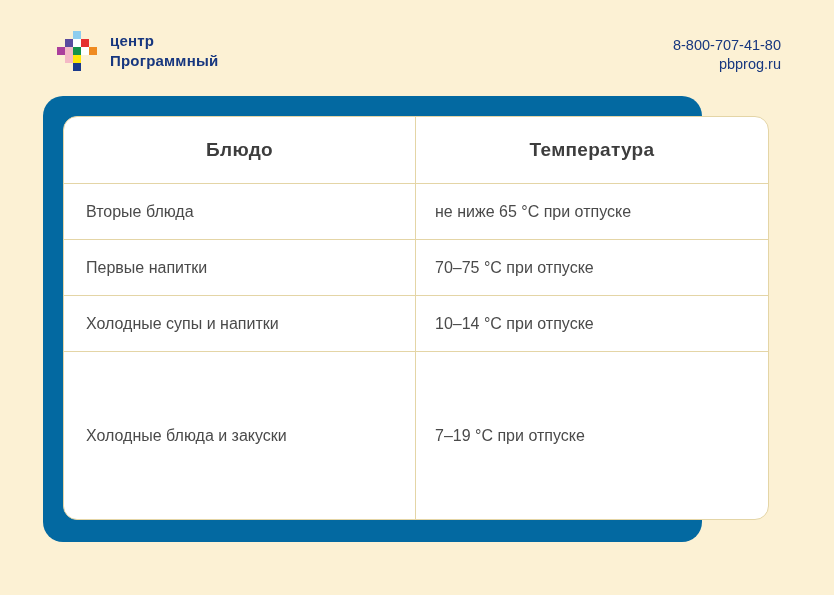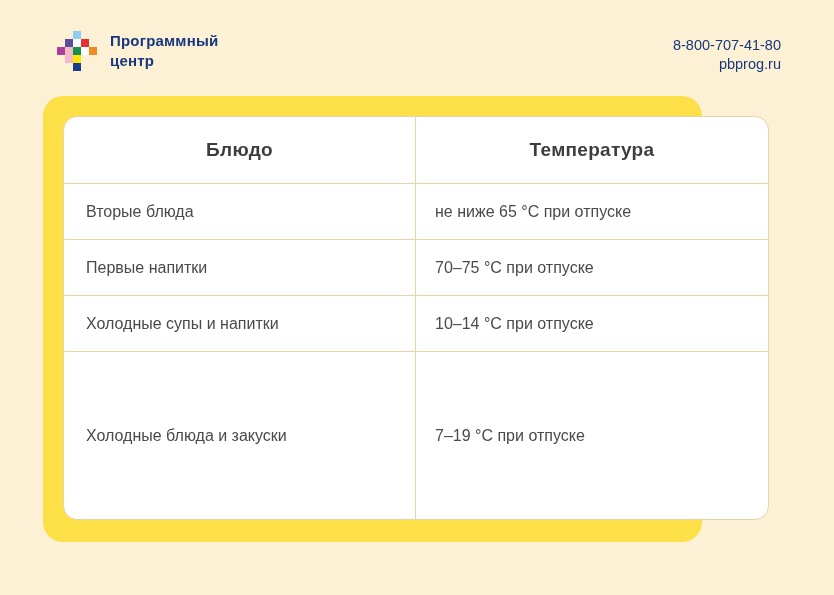--- a/index.html
+++ b/index.html
@@ -24,21 +24,21 @@
   .brand-name{
     color:#17377F;font-weight:bold;font-size:15px;line-height:20px;
     letter-spacing:.2px;margin-top:3px;
   }
   .contact{
     text-align:right;color:#17377F;font-weight:normal;
     font-size:14.5px;line-height:19px;margin-top:8px;
   }
   .card{
     position:absolute;left:43px;top:96px;width:659px;height:446px;
-    background:#fde047;border-radius:20px;
+    background:#0369a1;border-radius:20px;
   }
   .table{
     position:absolute;left:20px;top:20px;width:706px;height:404px;
     box-sizing:border-box;
     border:1px solid #E4D5A6;border-radius:14px;overflow:hidden;
     display:flex;flex-direction:column;background:#FFFFFF;
   }
   .row{
     display:flex;height:56px;box-sizing:border-box;
     border-bottom:1px solid #E4D5A6;
@@ -69,22 +69,22 @@
         <div style="grid-area: 3 / 1; background: rgb(171, 63, 156);"></div>
         <div style="grid-area: 3 / 2; background: rgb(244, 185, 198);"></div>
         <div style="grid-area: 3 / 3; background: rgb(21, 145, 74);"></div>
         <div style="grid-area: 3 / 4; background: rgb(255, 255, 255);"></div>
         <div style="grid-area: 3 / 5; background: rgb(239, 139, 33);"></div>
         <div style="grid-area: 4 / 2; background: rgb(244, 185, 198);"></div>
         <div style="grid-area: 4 / 3; background: rgb(255, 230, 10);"></div>
         <div style="grid-area: 5 / 3; background: rgb(26, 58, 140);"></div>
       </div>
     <div class="brand-name">
+      <div>центр</div>
       <div>Программный</div>
-      <div>центр</div>
     </div>
   </div>
   <div class="contact">
     <div>8-800-707-41-80</div>
     <div>pbprog.ru</div>
   </div>
 </div>
 
 <div class="card">
   <div class="table">

